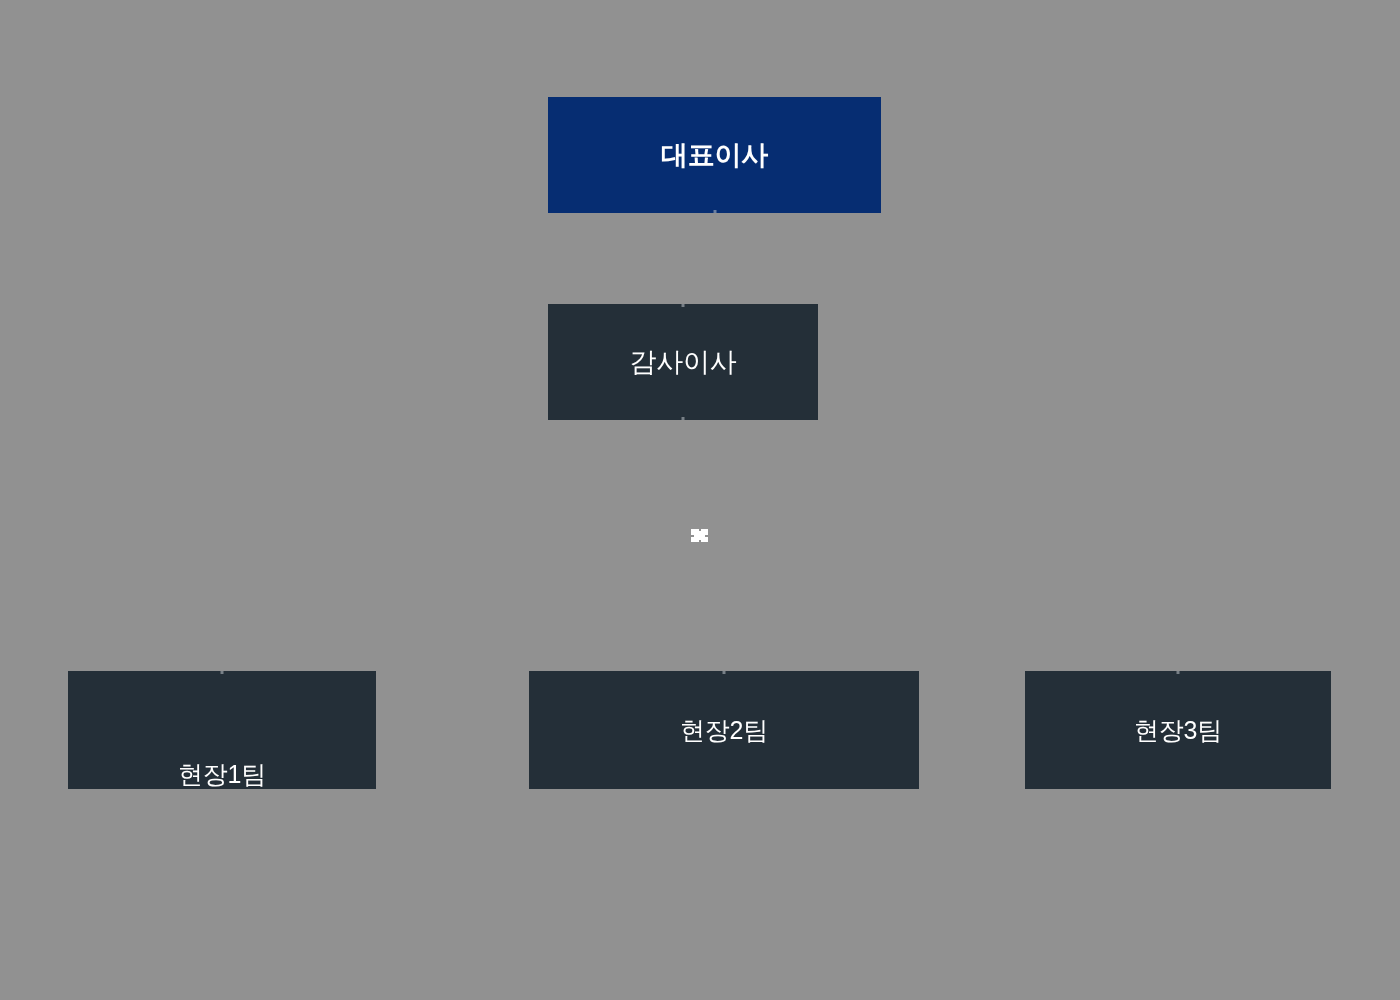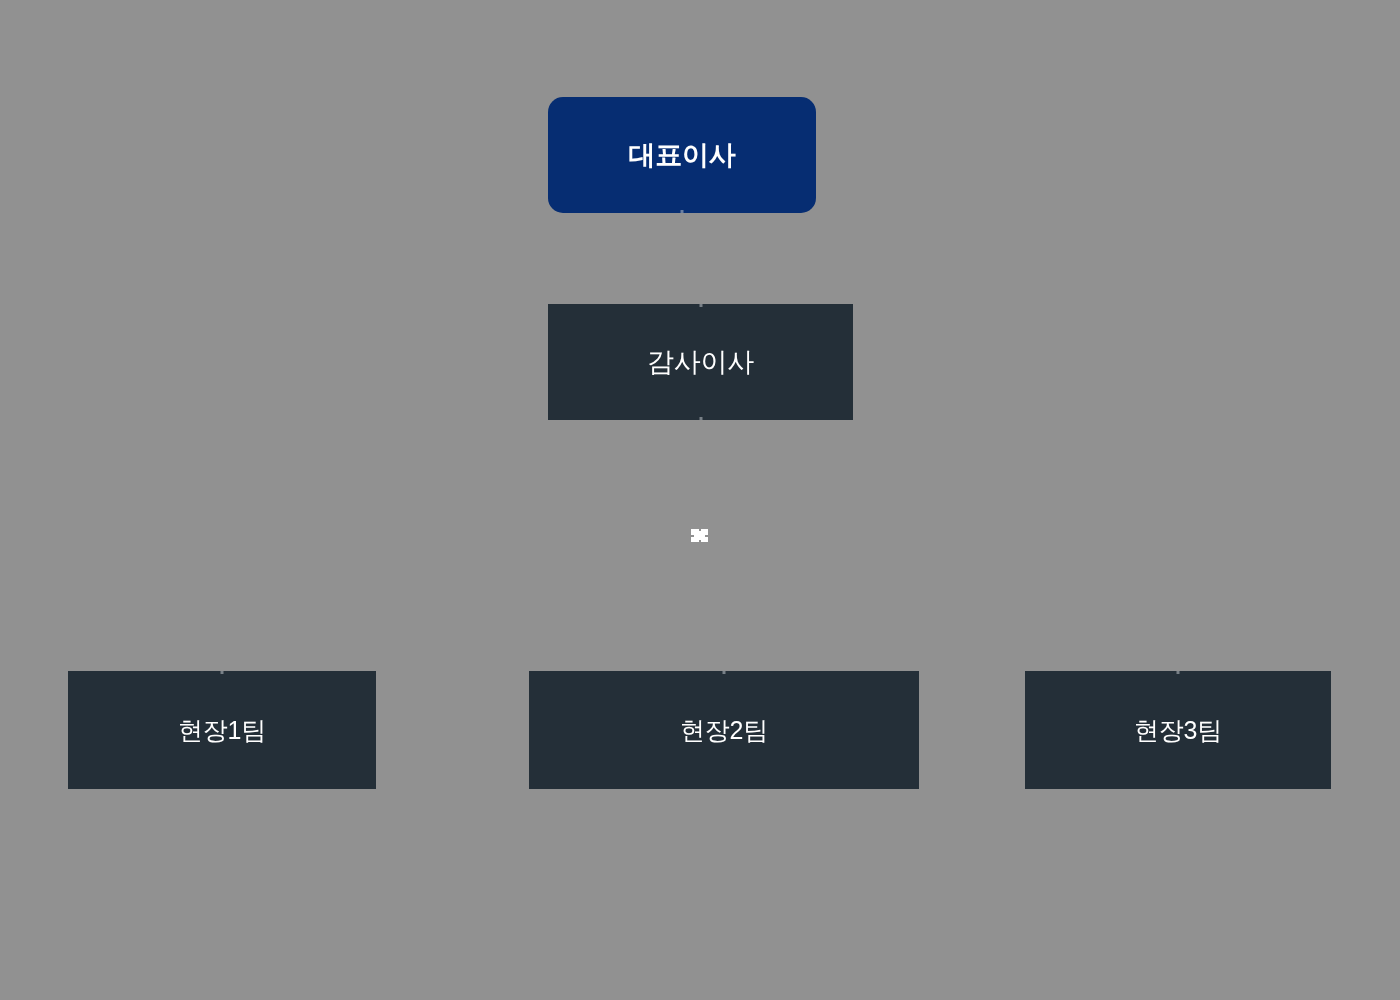--- a/index.html
+++ b/index.html
@@ -120,39 +120,39 @@
     transform: translateY(-50%);
     width: 3px;
     height: 2px;
   }
 </style>
 </head>
 <body>
 
 <div id="org-chart">
 
-  <div class="node level-ceo" style="left:548px; top:97px; width:268px; height:116px;border-radius:15px;">
+  <div class="node level-ceo" style="left:548px; top:97px; width:333px; height:116px;">
     <span class="node-label">대표이사</span>
     <span class="anchor bottom"></span>
   </div>
 
-  <div class="node level-audit" style="left:548px; top:304px; width:305px; height:116px;">
+  <div class="node level-audit" style="left:548px; top:304px; width:270px; height:116px;">
     <span class="node-label">감사이사</span>
     <span class="anchor top"></span>
     <span class="anchor bottom"></span>
   </div>
 
   <div class="mini-node" style="left:691px; top:529px; width:17px; height:13px;">
     <span class="notch n-top"></span>
     <span class="notch n-bottom"></span>
     <span class="notch n-left"></span>
     <span class="notch n-right"></span>
   </div>
 
-  <div class="node level-team" style="left:68px; top:671px; width:308px; height:118px;">
+  <div class="node level-team" style="left:68px; top:671px; width:308px; height:118px;align-items:flex-end;">
     <span class="node-label">현장1팀</span>
     <span class="anchor top"></span>
   </div>
 
   <div class="node level-team" style="left:529px; top:671px; width:390px; height:118px;">
     <span class="node-label">현장2팀</span>
     <span class="anchor top"></span>
   </div>
 
   <div class="node level-team" style="left:1025px; top:671px; width:306px; height:118px;">

